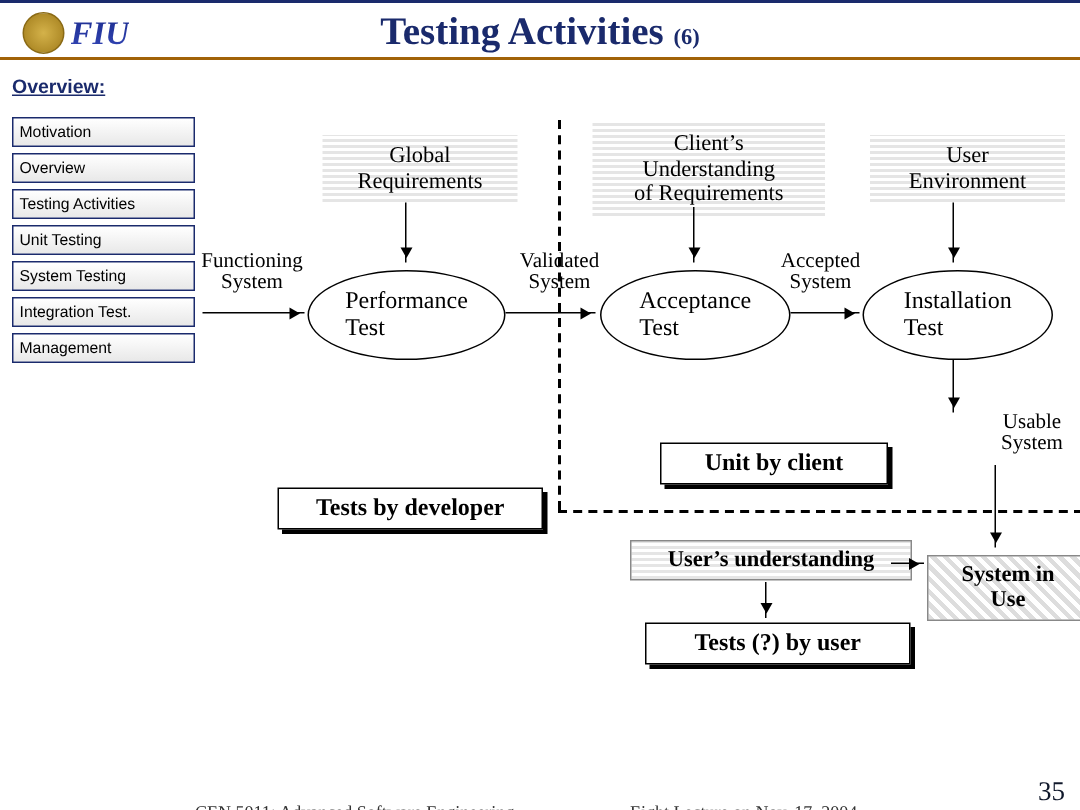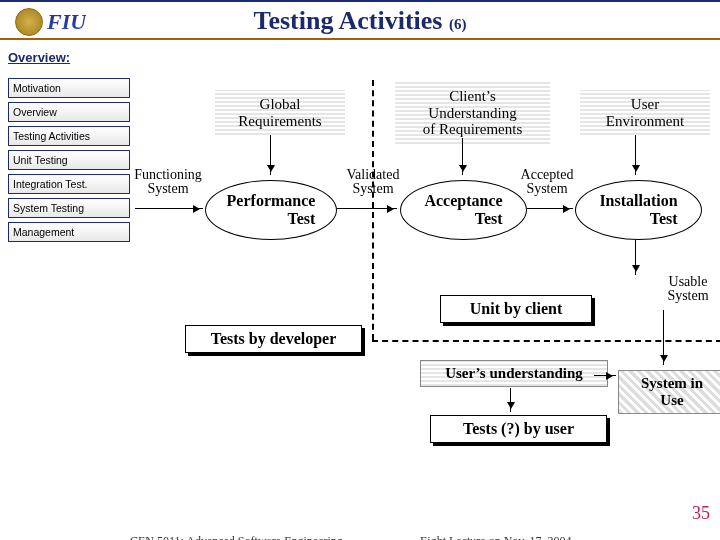--- a/index.html
+++ b/index.html
@@ -8,57 +8,57 @@
   .logo{position:absolute;left:15px;top:6px;display:flex;align-items:center;gap:4px;}
   .logo-seal{width:26px;height:26px;border-radius:50%;background:radial-gradient(circle,#d4b24a 0%,#a07b1a 100%);border:1px solid #8a6a15;}
   .logo-text{font-family:"Times New Roman",serif;font-weight:bold;font-size:22px;font-style:italic;background:linear-gradient(180deg,#1a2a8c 0%,#3548b8 100%);-webkit-background-clip:text;background-clip:text;color:transparent;}
   .overview-label{font-family:Arial,sans-serif;font-weight:bold;font-size:13px;text-decoration:underline;color:#1a2a6c;margin:10px 0 6px 8px;}
   .sidebar{position:absolute;left:8px;top:78px;width:122px;font-family:Arial,sans-serif;}
   .nav-btn{display:block;box-sizing:border-box;width:100%;height:20px;line-height:16px;padding:1px 4px;margin-bottom:4px;font-size:10.5px;color:#000;background:linear-gradient(180deg,#fff 0%,#e8e8e8 100%);border:1.5px solid #1a2a6c;border-radius:0;position:relative;}
   
   .diagram{position:absolute;left:140px;top:80px;width:580px;height:400px;}
   .tbox{position:absolute;padding:6px 10px;text-align:center;font-size:15px;line-height:1.1;}
   .shaded{background:repeating-linear-gradient(0deg,#e5e5e5 0 2px,#fff 2px 4px);}
-  .ellipse{position:absolute;border:1.5px solid #000;border-radius:50%;display:flex;align-items:center;justify-content:center;font-size:16px;font-weight:bold;text-align:right;background:#fff;}
+  .ellipse{position:absolute;border:1.5px solid #000;border-radius:50%;display:flex;align-items:center;justify-content:center;font-size:16px;font-weight:normal;text-align:left;background:#fff;}
   .boxlabel{position:absolute;border:1.5px solid #000;background:#fff;box-shadow:3px 3px 0 #000;font-size:16px;font-weight:bold;text-align:center;padding:4px 10px;}
   .shaded-box{position:absolute;border:1px solid #888;background:repeating-linear-gradient(0deg,#e5e5e5 0 2px,#fff 2px 4px);font-size:15px;font-weight:bold;text-align:center;padding:4px 8px;}
   .hatched-box{position:absolute;border:1px solid #888;background:repeating-linear-gradient(45deg,#ddd 0 3px,#fff 3px 6px);font-size:15px;font-weight:bold;text-align:center;padding:4px 8px;}
   .small-label{position:absolute;font-size:14px;text-align:center;line-height:1.0;}
   .vdash{position:absolute;border-left:2px dashed #000;height:250px;}
   .hdash{position:absolute;border-top:2px dashed #000;}
   .arrow-down{position:absolute;width:0;border-left:1.5px solid #000;height:26px;}
   .arrow-down:after{content:"";position:absolute;left:-4px;bottom:-1px;border:4px solid transparent;border-top:7px solid #000;}
   .arrow-right{position:absolute;height:0;border-top:1.5px solid #000;}
   .arrow-right:after{content:"";position:absolute;right:-1px;top:-4px;border:4px solid transparent;border-left:7px solid #000;}
   .footer{position:absolute;left:0;bottom:6px;width:100%;font-family:"Times New Roman",serif;font-size:12px;color:#333;}
   .footer .l{position:absolute;left:130px;}
   .footer .r{position:absolute;left:420px;}
-  .slidenum{position:absolute;right:10px;bottom:16px;font-size:18px;color:#be185d;}
+  .slidenum{position:absolute;right:10px;bottom:2px;font-size:18px;color:#0f172a;}
 </style>
 </head>
 <body>
 
 <div class="title-bar">
   <span class="logo">
     <span class="logo-seal"></span>
     <span class="logo-text">FIU</span>
   </span>
   <span>Testing Activities</span>
   <span class="sub">(6)</span>
 </div>
 
 <div class="overview-label">Overview:</div>
 
 <div class="sidebar">
   <a class="nav-btn">Motivation</a>
   <a class="nav-btn">Overview</a>
   <a class="nav-btn">Testing Activities</a>
   <a class="nav-btn">Unit Testing</a>
+  <a class="nav-btn">System Testing</a>
   <a class="nav-btn">Integration Test.</a>
-  <a class="nav-btn">System Testing</a>
   <a class="nav-btn">Management</a>
 </div>
 
 <div class="diagram">
 
   <div class="tbox shaded" style="left:75px;top:10px;width:110px;">Global<br>Requirements</div>
   <div class="tbox shaded" style="left:255px;top:2px;width:135px;">Client’s<br>Understanding<br>of Requirements</div>
   <div class="tbox shaded" style="left:440px;top:10px;width:110px;">User<br>Environment</div>
 
   <div class="arrow-down" style="left:130px;top:55px;height:40px;"></div>

